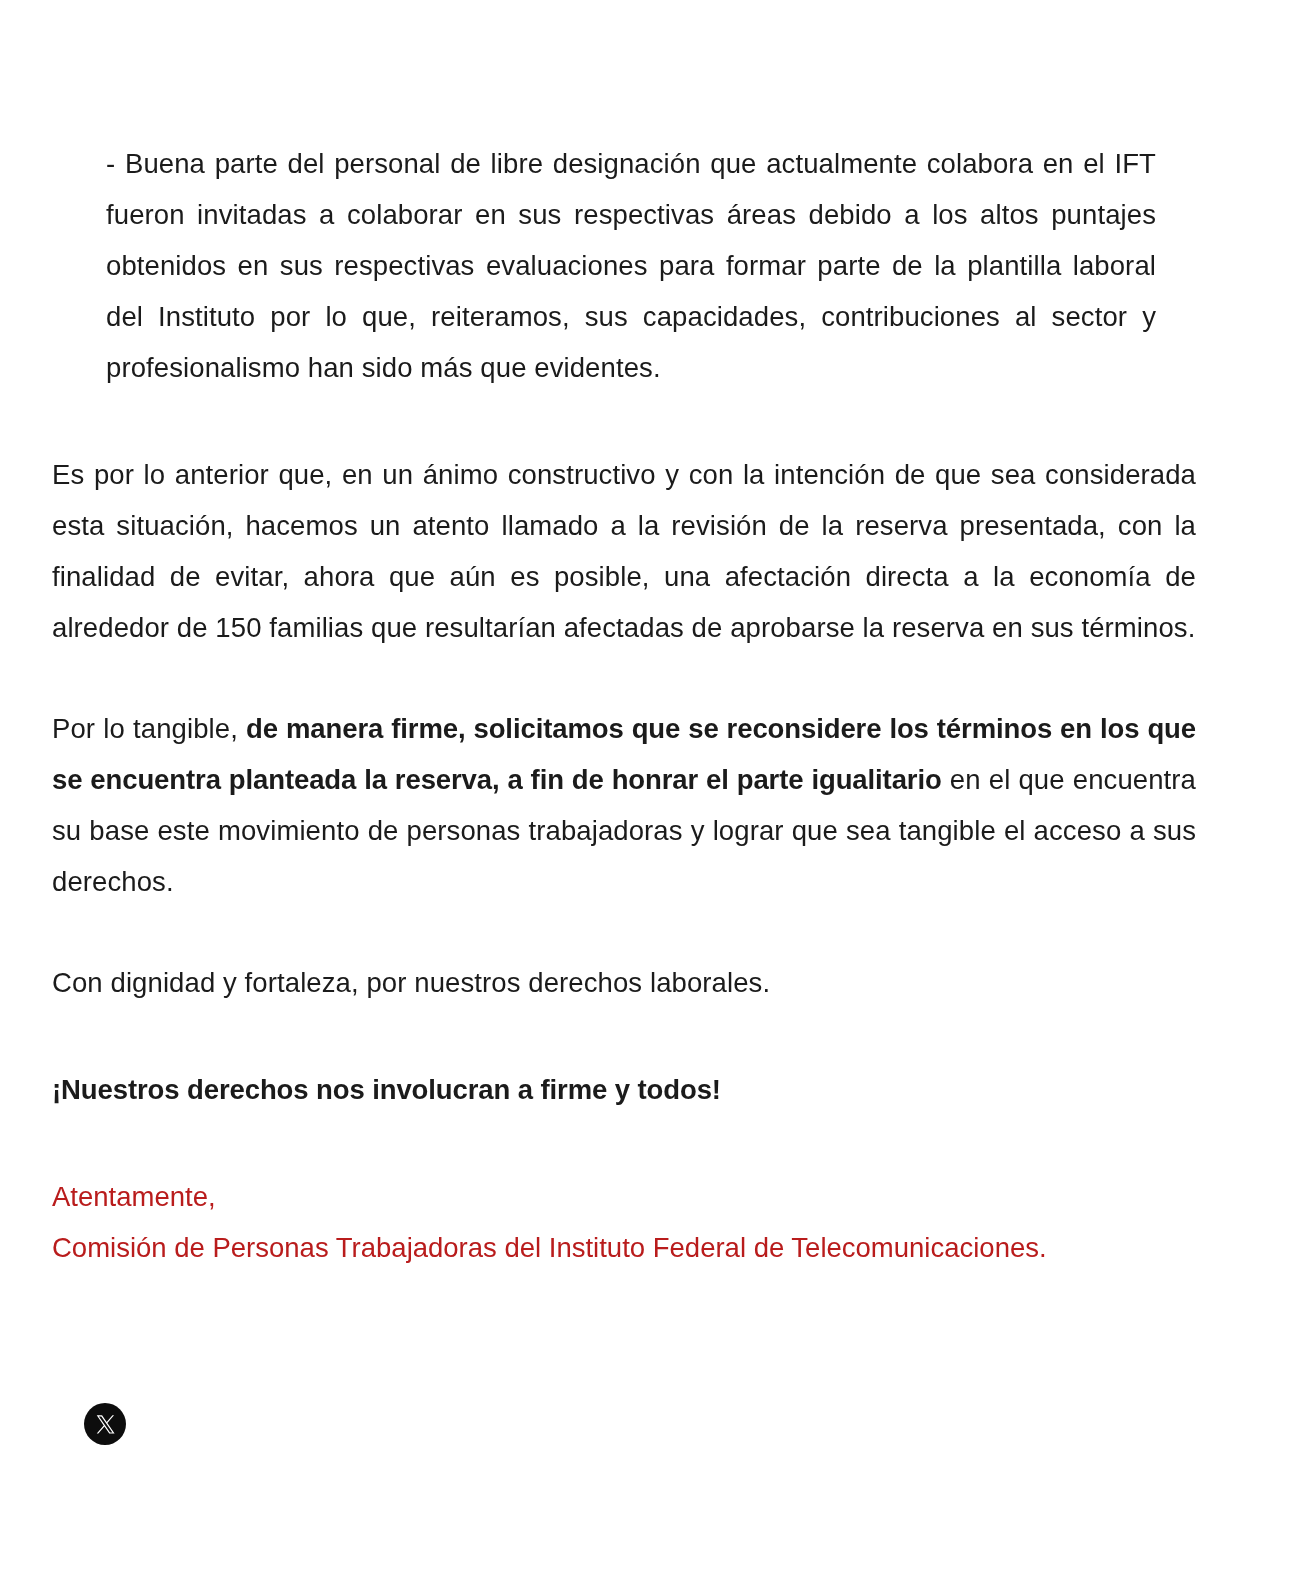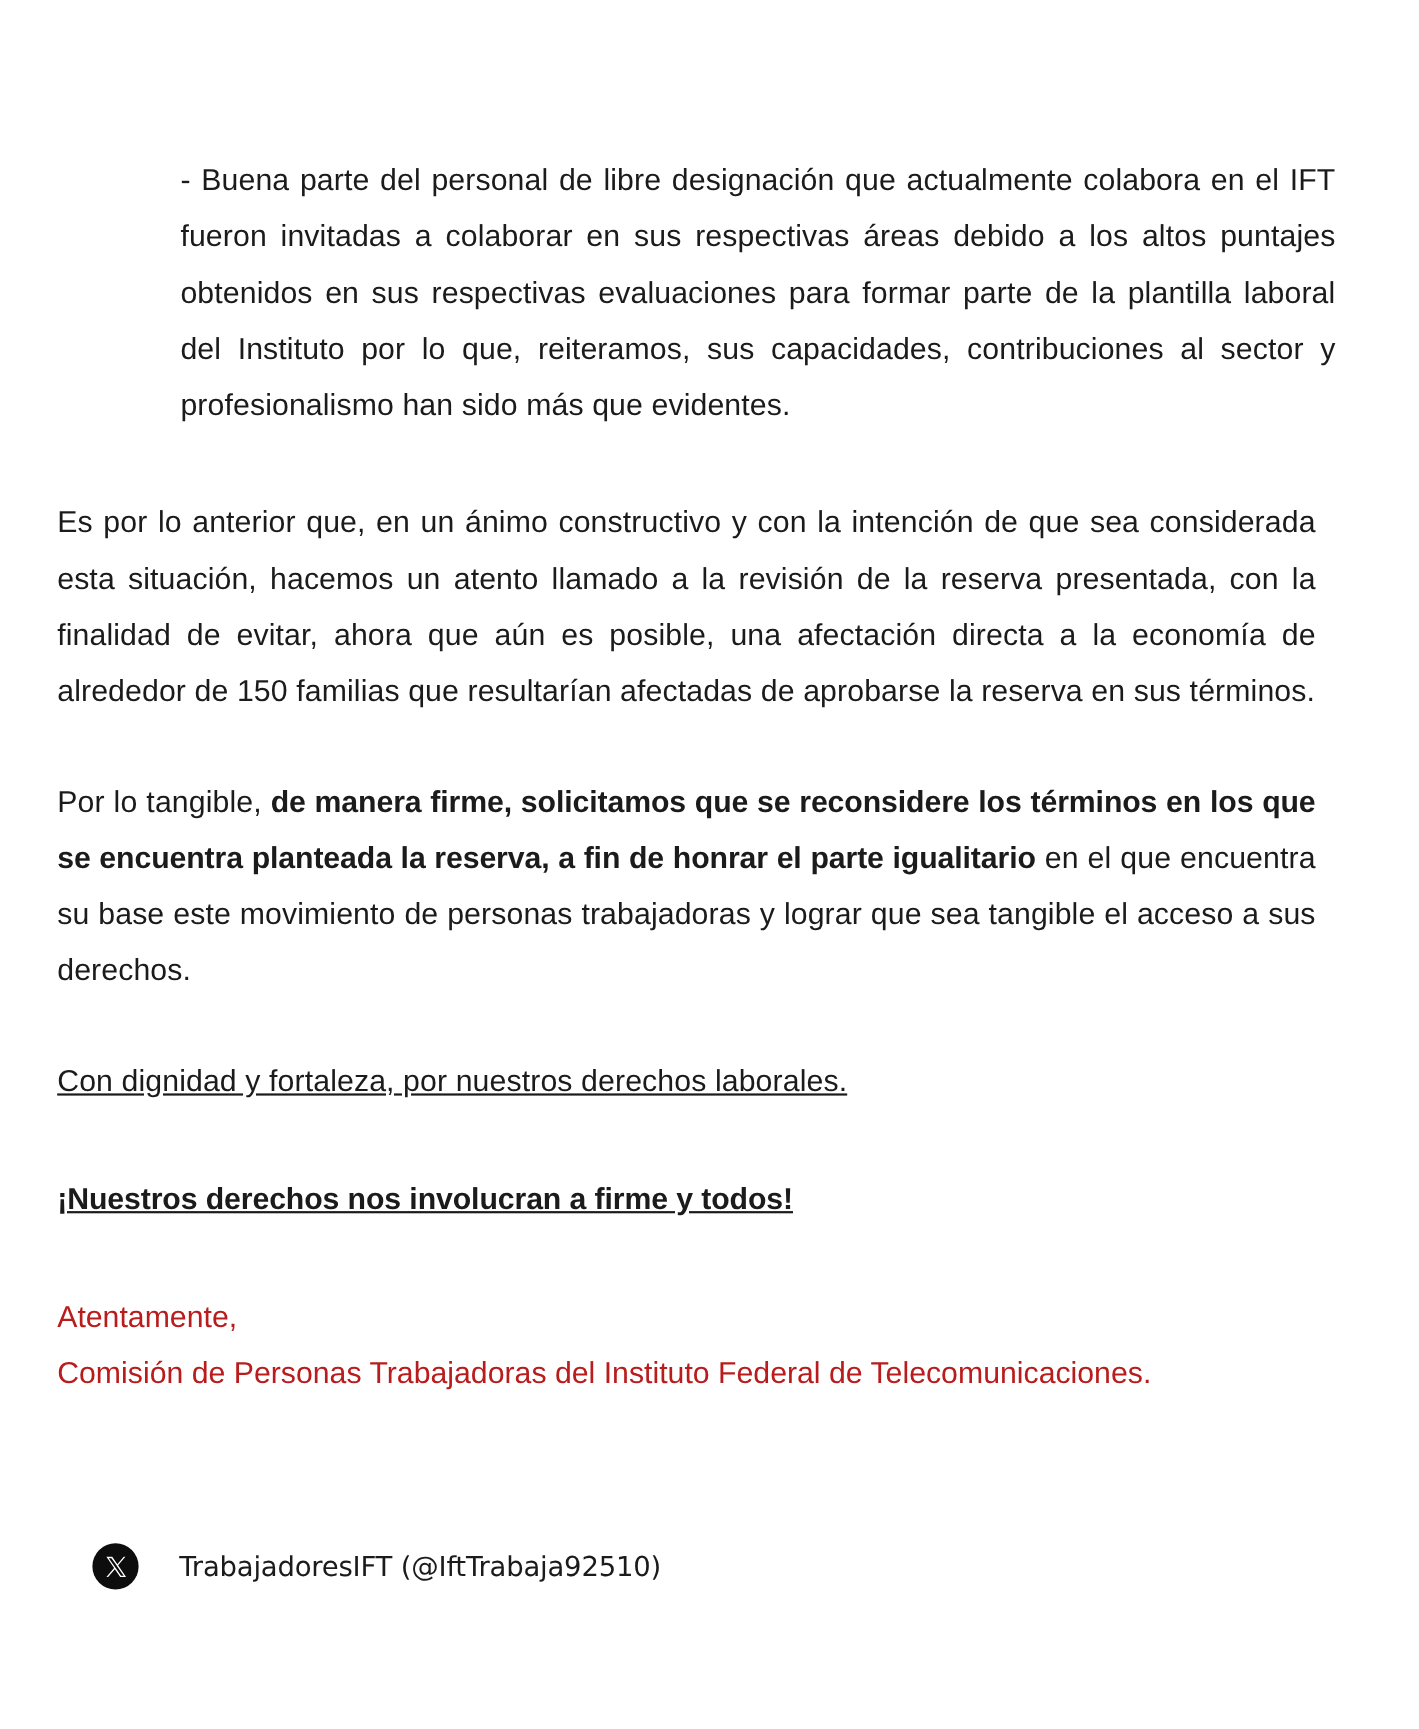--- a/index.html
+++ b/index.html
@@ -40,35 +40,34 @@
     font-size: 27.5px;
     line-height: 51px;
     letter-spacing: 0.1px;
     font-weight: 400;
     color: #1b1b1b;
   }
   .para:last-child { margin-bottom: 0; }
 
   
   .para-indented {
-    margin-left: 112px;
+    margin-left: 54px;
     width: 1050px;
   }
 
   .gap-lg  { height: 56px; }
   .gap-md  { height: 50px; }
 
   b, .bold {
     font-weight: 700;
     letter-spacing: -0.1px;
   }
 
   .para-left {
     text-align: left;
-    text-decoration: underline;
   }
 
   .signature-line {
     text-align: left;
     font-size: 27.5px;
     line-height: 51px;
     color: #b91c1c;
   }
 
   
@@ -138,19 +137,18 @@
   </div>
 
   <div class="socials">
 
     <div class="social-row">
       <span class="social-icon">
         <svg width="23" height="23" viewBox="0 0 24 24" aria-hidden="true">
           <path fill="#ffffff" d="M13.96 10.48 20.9 2.4h-1.64l-6.03 7.01L8.41 2.4H2.86l7.28 10.6-7.28 8.47h1.65l6.36-7.4 5.08 7.4h5.55l-7.54-10.99Zm-2.25 2.62-.74-1.05-5.87-8.4h2.53l4.73 6.77.74 1.05 6.15 8.8h-2.53l-5.01-7.17Z"></path>
         </svg>
       </span>
-      <span class="social-label">TrabajadoresIFT (@IftTrabaja92510)</span>
     </div>
 
 
   </div>
 
 </div>
 
 </body></html>

